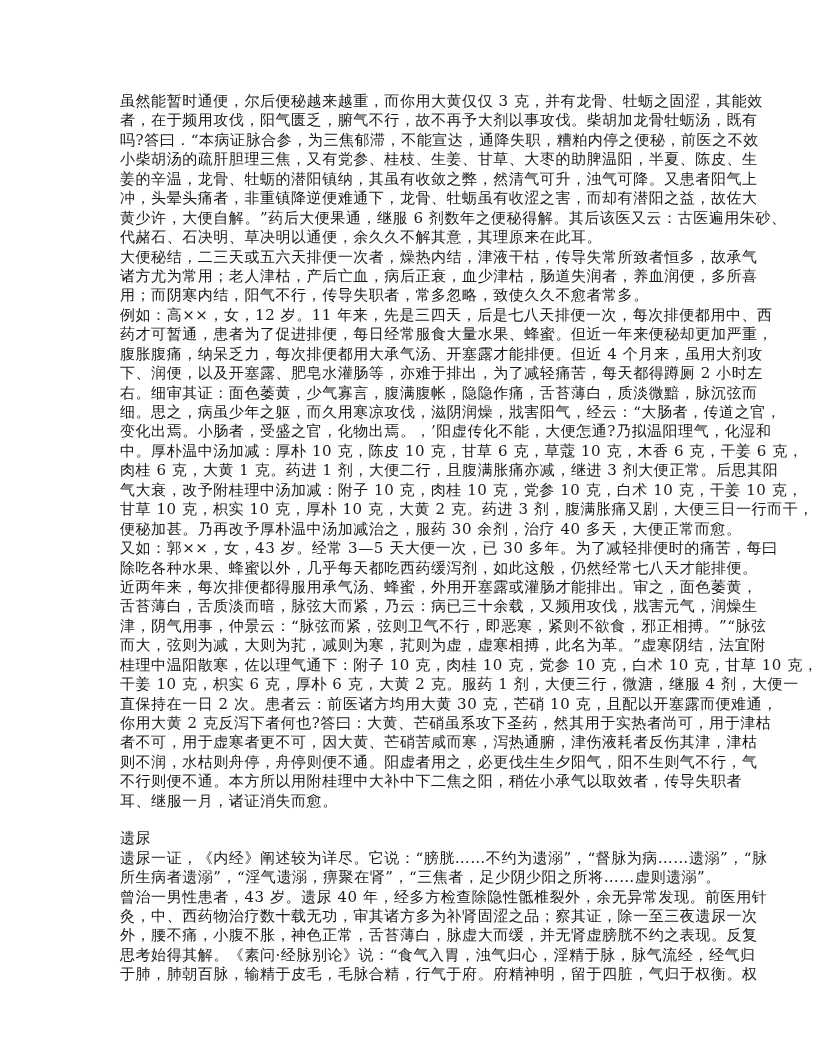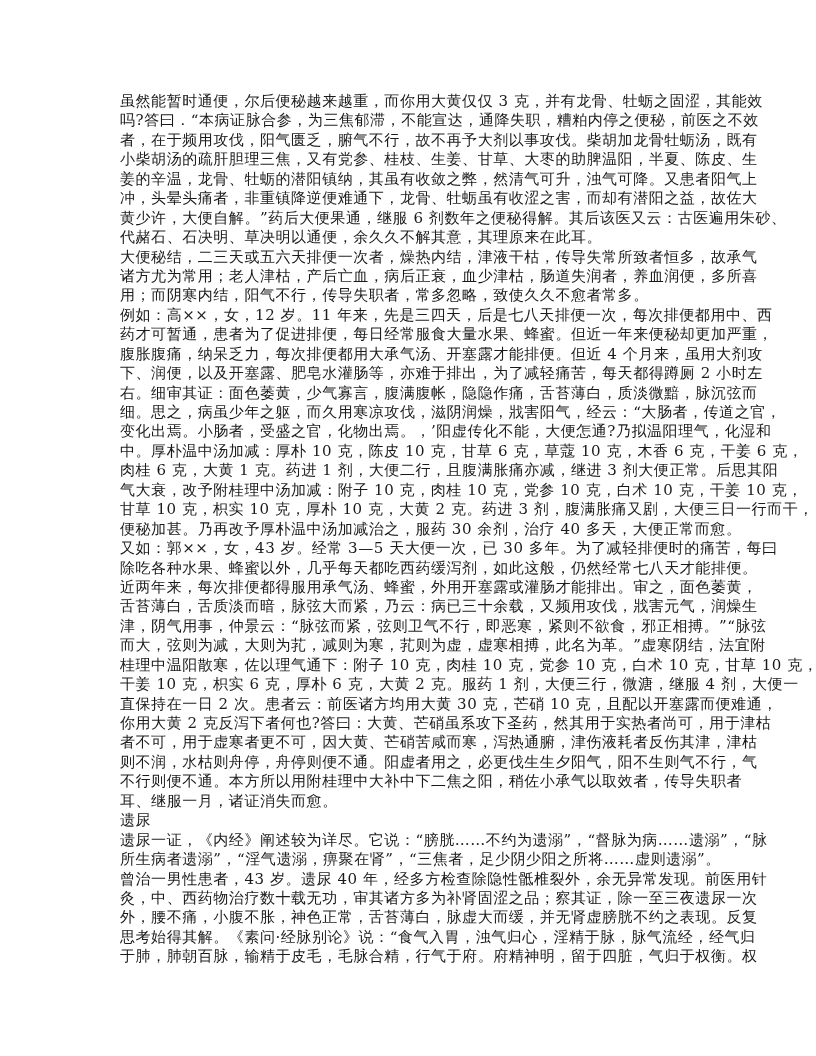--- a/index.html
+++ b/index.html
@@ -11,31 +11,31 @@
     width: 578px;
     font-family: "DejaVu Serif", "Liberation Serif", serif;
     font-size: 15px;
     line-height: 19.45px;
     color: #1a1a1a;
     text-align: justify;
     letter-spacing: 0.55px;
   }
   .line { white-space: nowrap; height: 19.45px; overflow: visible; text-align-last: justify; text-align: justify; }
   .line.last { text-align-last: left; }
-  .heading { white-space: nowrap; height: 19.45px; }
+  .heading { white-space: nowrap; height: 19.45px; margin-top: 18px; }
 </style>
 </head>
 <body>
 
 <div class="page">
 
   <div>
     <div class="line">虽然能暂时通便，尔后便秘越来越重，而你用大黄仅仅 3 克，并有龙骨、牡蛎之固涩，其能效</div>
+    <div class="line">者，在于频用攻伐，阳气匮乏，腑气不行，故不再予大剂以事攻伐。柴胡加龙骨牡蛎汤，既有</div>
     <div class="line">吗?答曰．“本病证脉合参，为三焦郁滞，不能宣达，通降失职，糟粕内停之便秘，前医之不效</div>
-    <div class="line">者，在于频用攻伐，阳气匮乏，腑气不行，故不再予大剂以事攻伐。柴胡加龙骨牡蛎汤，既有</div>
     <div class="line">小柴胡汤的疏肝胆理三焦，又有党参、桂枝、生姜、甘草、大枣的助脾温阳，半夏、陈皮、生</div>
     <div class="line">姜的辛温，龙骨、牡蛎的潜阳镇纳，其虽有收敛之弊，然清气可升，浊气可降。又患者阳气上</div>
     <div class="line">冲，头晕头痛者，非重镇降逆便难通下，龙骨、牡蛎虽有收涩之害，而却有潜阳之益，故佐大</div>
     <div class="line">黄少许，大便自解。”药后大便果通，继服 6 剂数年之便秘得解。其后该医又云：古医遍用朱砂、</div>
     <div class="line last">代赭石、石决明、草决明以通便，余久久不解其意，其理原来在此耳。</div>
   </div>
 
   <div>
     <div class="line">大便秘结，二三天或五六天排便一次者，燥热内结，津液干枯，传导失常所致者恒多，故承气</div>
     <div class="line">诸方尤为常用；老人津枯，产后亡血，病后正衰，血少津枯，肠道失润者，养血润便，多所喜</div>

